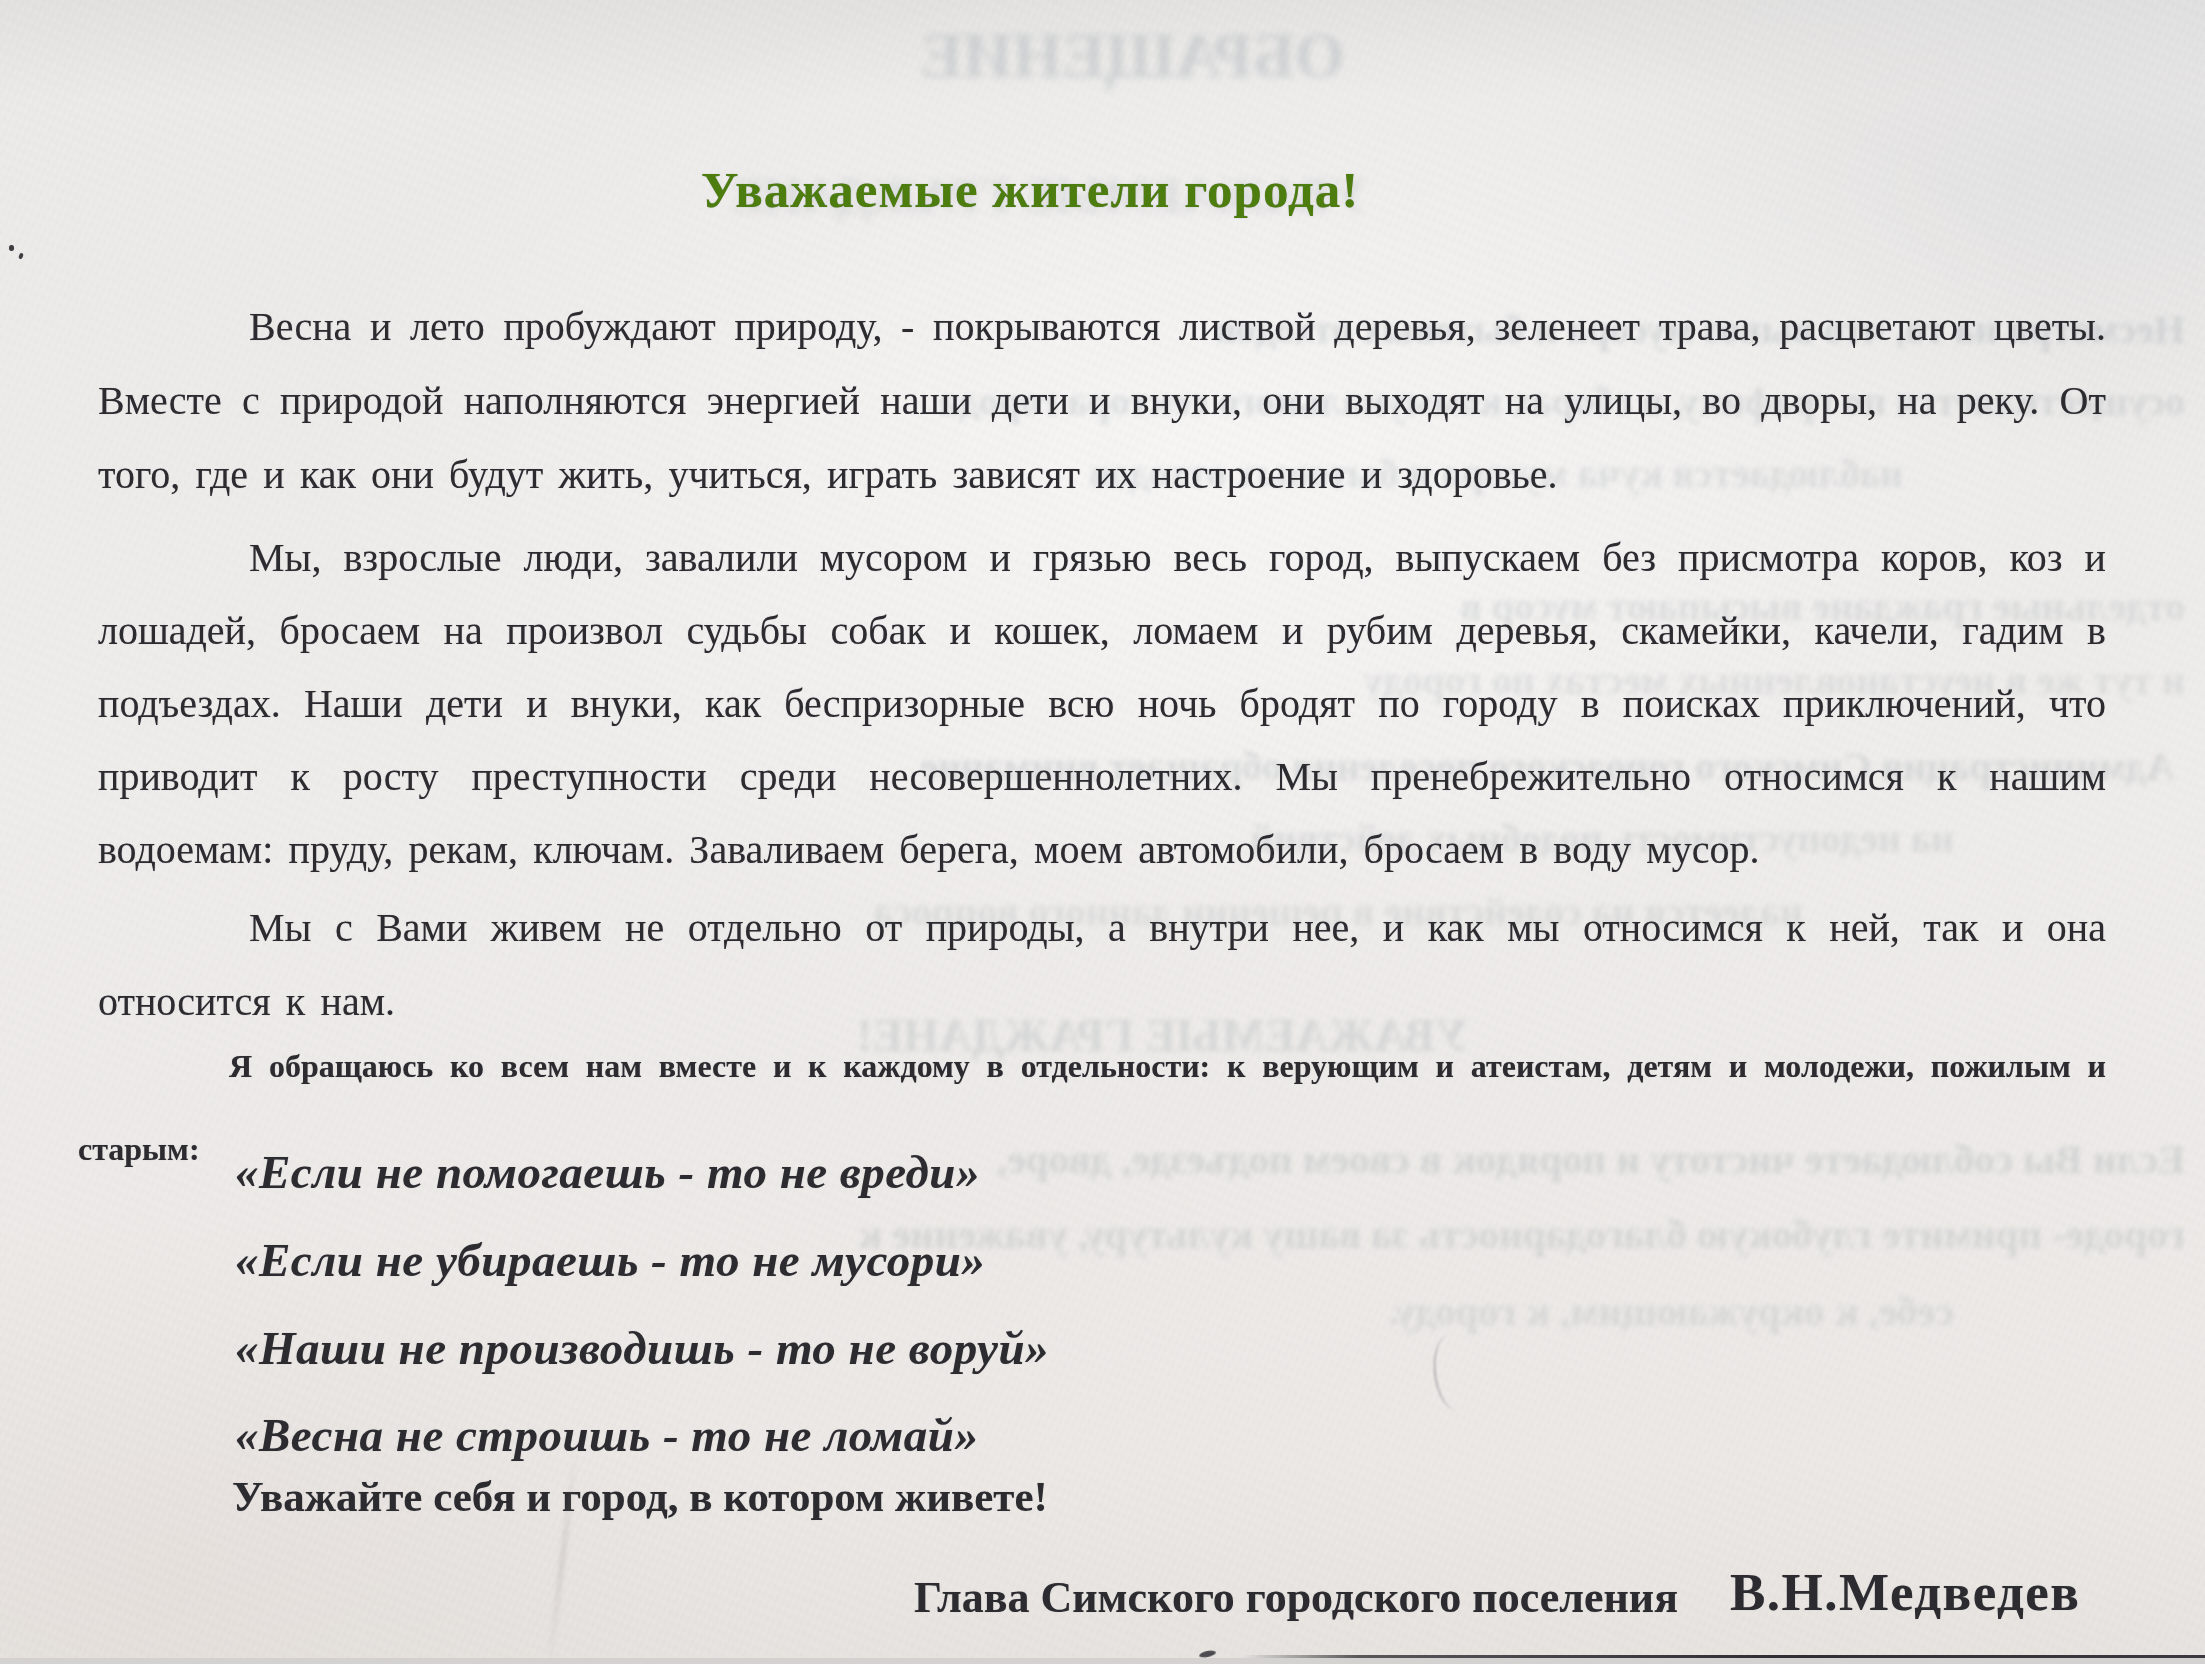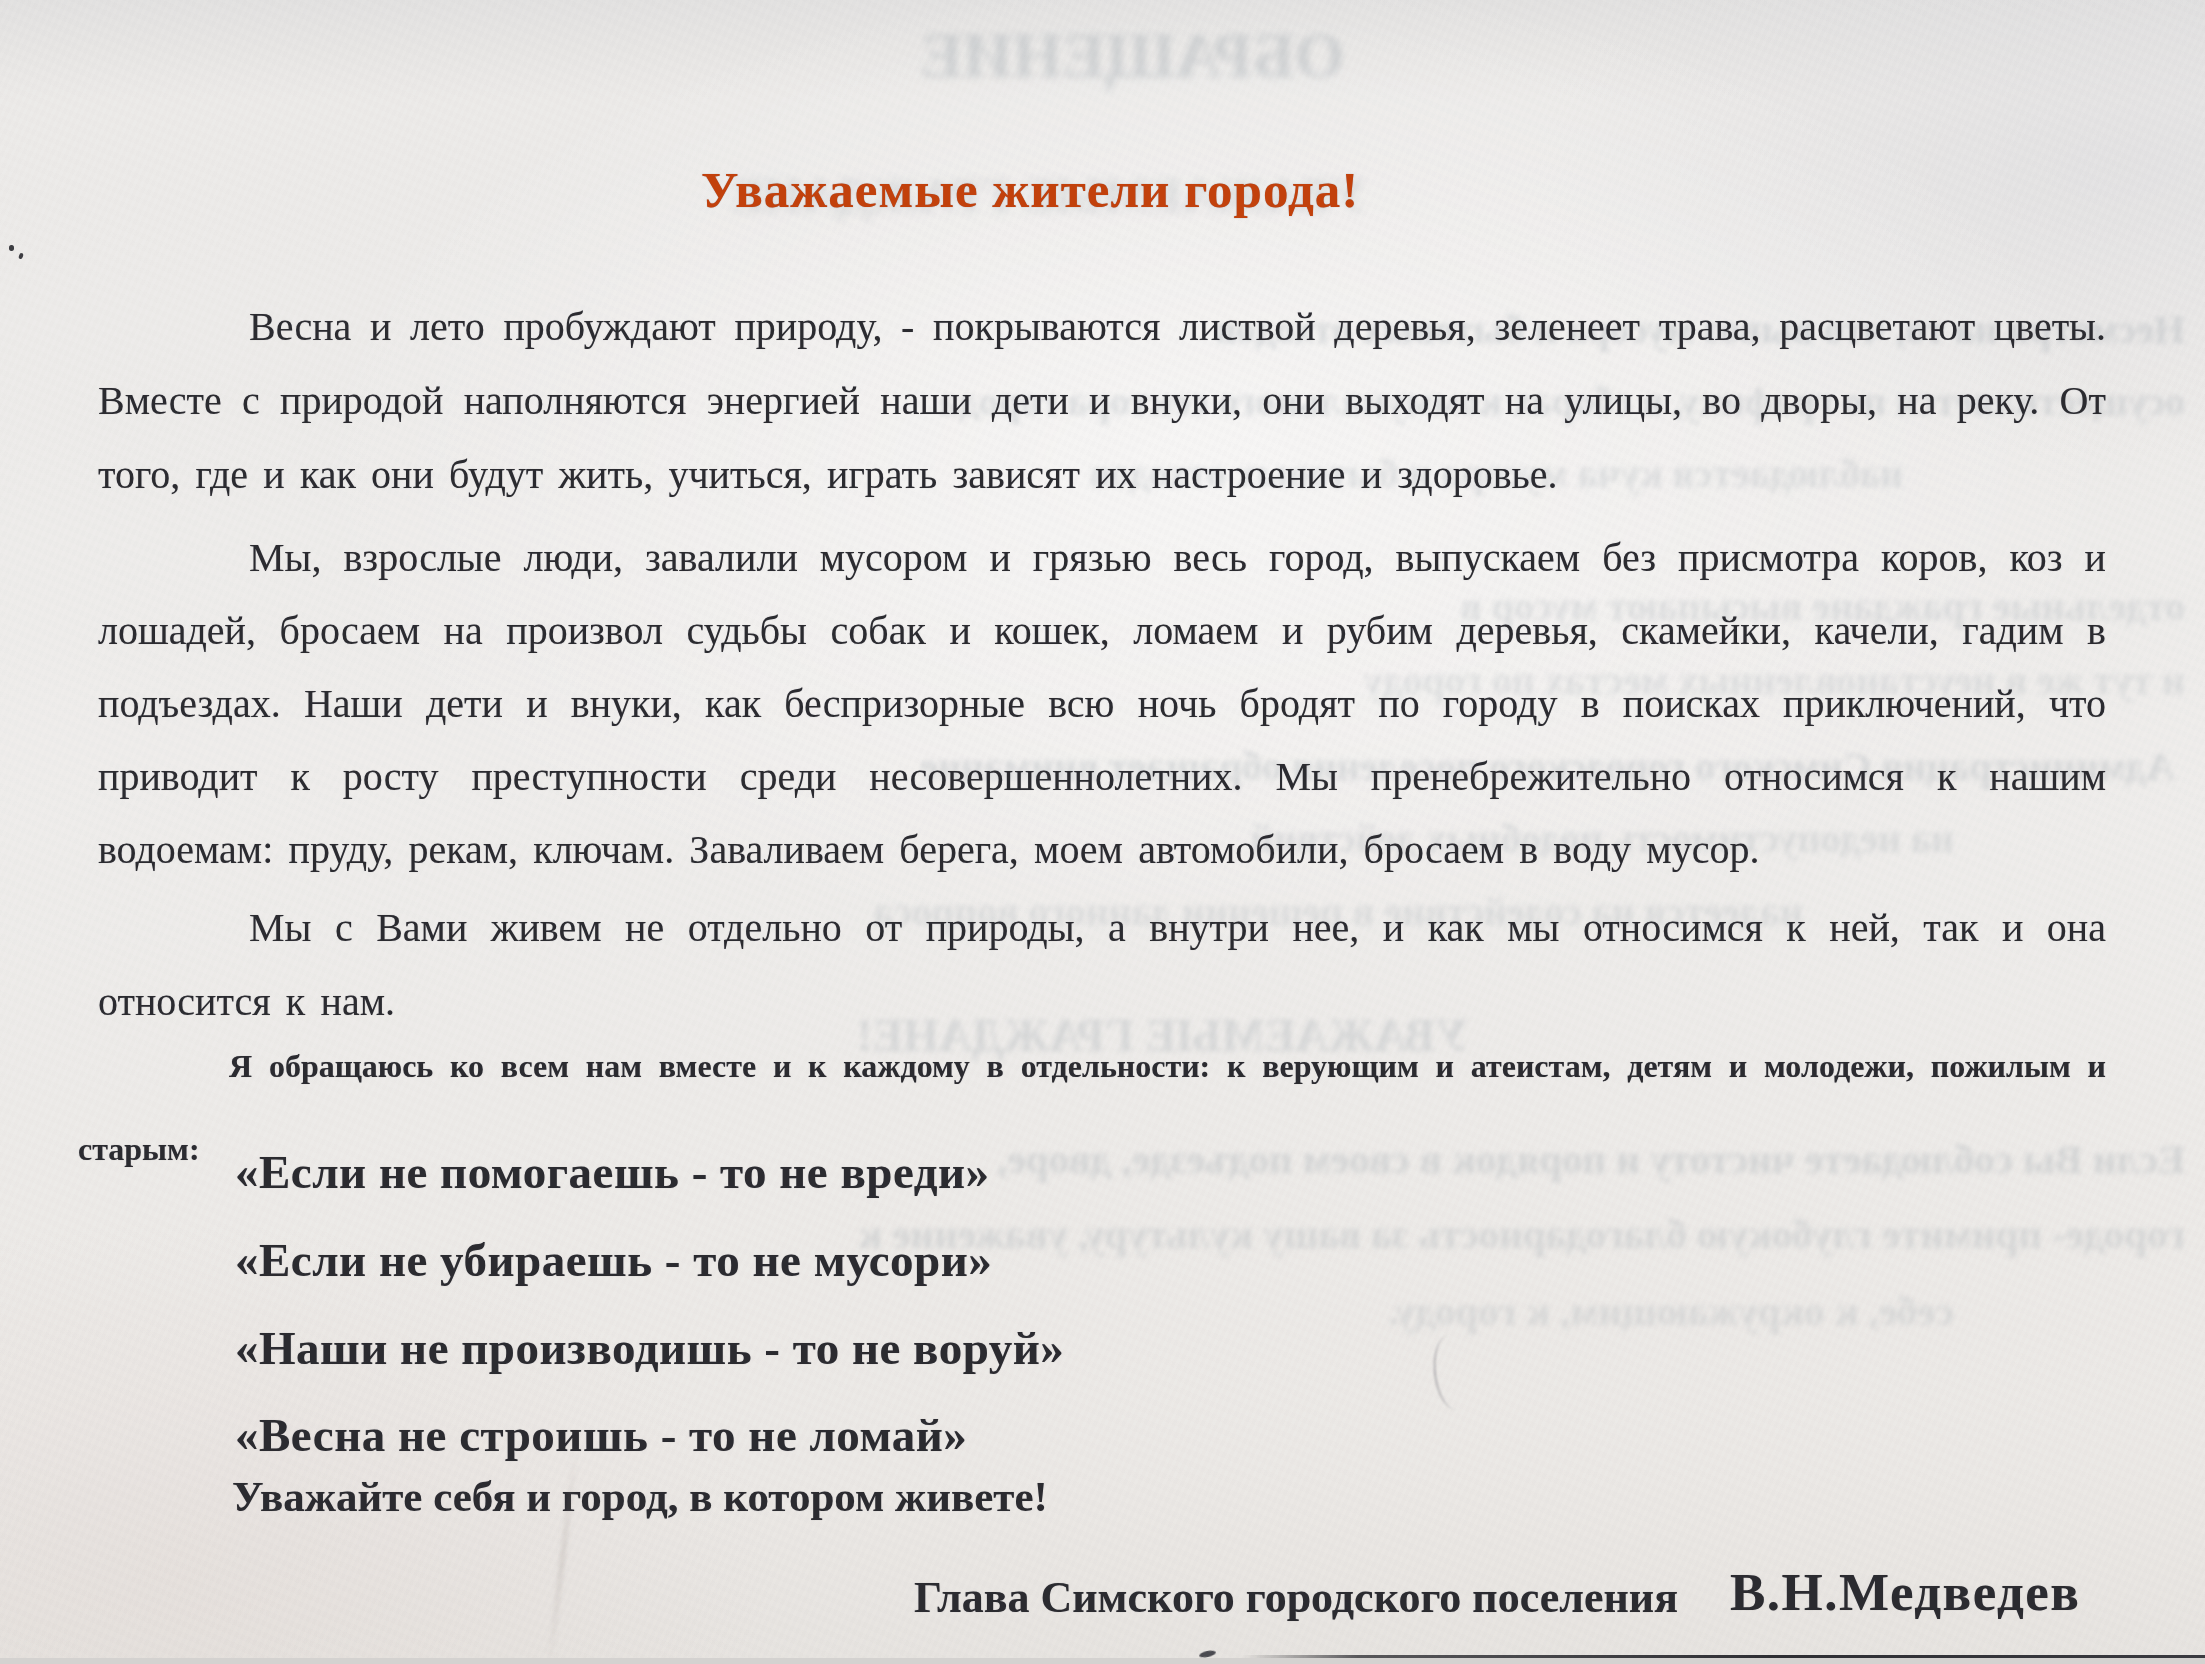--- a/index.html
+++ b/index.html
@@ -13,31 +13,31 @@
       linear-gradient(180deg,#e2e1e0 0%, #eceae8 6%, #efedeb 45%, #ebe8e5 88%, #e6e3df 100%);
   }
   
   .grain{position:absolute;inset:0;pointer-events:none;opacity:.5;
     background-image:repeating-linear-gradient(115deg, rgba(190,190,195,.06) 0 3.5px, rgba(255,255,255,.05) 3.5px 6.5px),
                      repeating-linear-gradient(23deg, rgba(170,170,178,.05) 0 5.5px, rgba(255,255,255,.04) 5.5px 10.6px);}
   .ink{color:#2b2b30;text-shadow:0 0 1px rgba(45,45,70,.28);}
   .blk{position:absolute;left:78px;right:99px;}
 
   .title{top:127px;left:701px;right:auto;font-size:51px;font-weight:bold;letter-spacing:1px;
-    color:#c2410c;text-shadow:0 0 1px rgba(30,30,60,.4);white-space:nowrap;}
+    color:#4d7c0f;text-shadow:0 0 1px rgba(30,30,60,.4);white-space:nowrap;}
 
   .para{font-size:40px;line-height:74px;text-align:justify;text-indent:151px;word-spacing:.13em;margin-left:20px;}
   .p1{top:250px;}
   .p2{top:481px;line-height:73px;}
   .p3{top:851px;}
 
   .appeal{top:993px;font-size:32px;line-height:83px;font-weight:bold;
     text-align:justify;text-indent:151px;word-spacing:.1em;}
 
-  .quote{left:235px;right:auto;font-size:47px;font-weight:bold;
+  .quote{left:235px;right:auto;font-size:47px;font-weight:bold;font-style:italic;
     letter-spacing:0.5px;white-space:nowrap;text-align:right;}
   .q0{top:1145px;} .q1{top:1233px;} .q2{top:1321px;} .q3{top:1408px;}
 
   .closing{top:1472px;left:232px;right:auto;font-size:43px;font-weight:bold;white-space:nowrap;}
 
   .sig-role{top:1572px;left:914px;right:auto;font-size:44px;font-weight:bold;white-space:nowrap;}
   .sig-name{top:1562px;left:1730px;right:auto;font-size:53px;font-weight:bold;letter-spacing:1.5px;white-space:nowrap;}
 
   
   .ghost{position:absolute;transform:scaleX(-1);filter:blur(2.5px);color:#8e99a2;opacity:.34;

